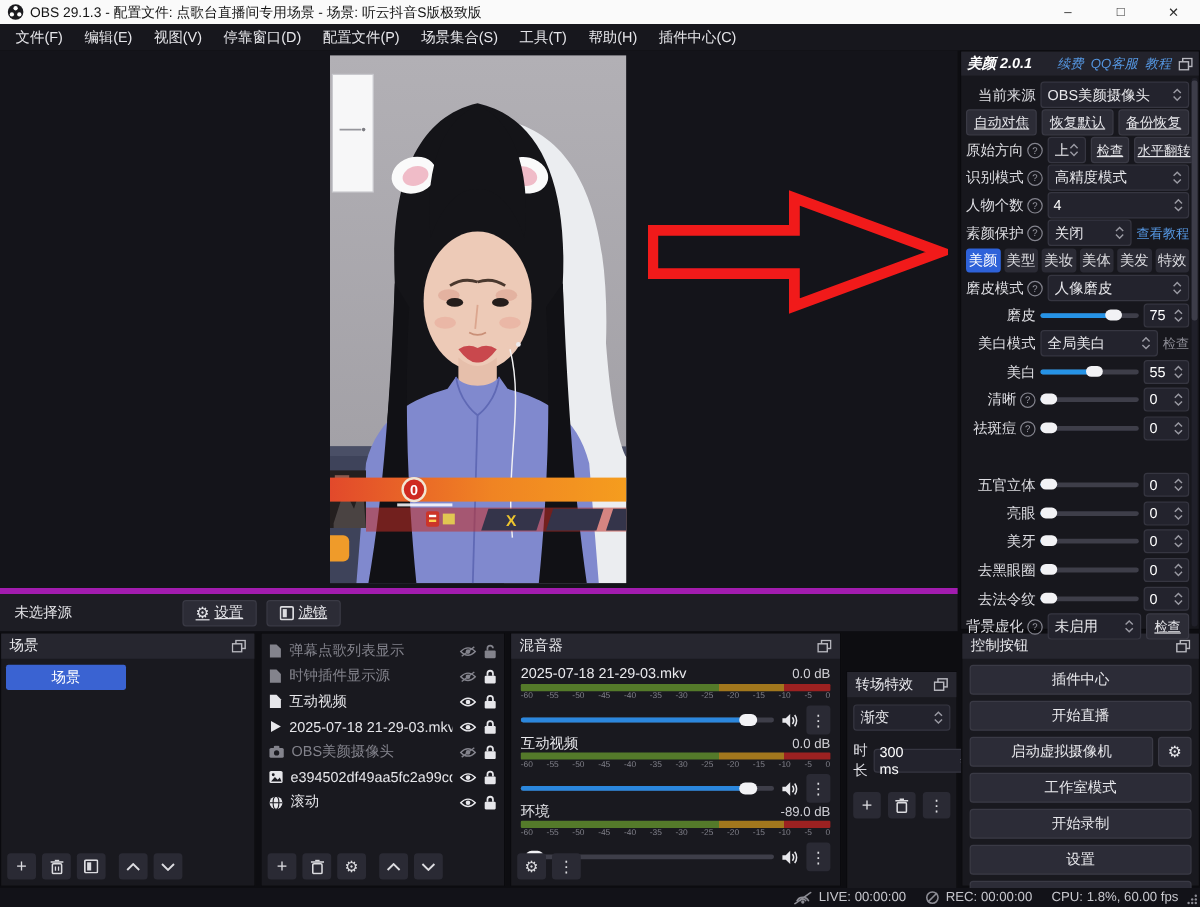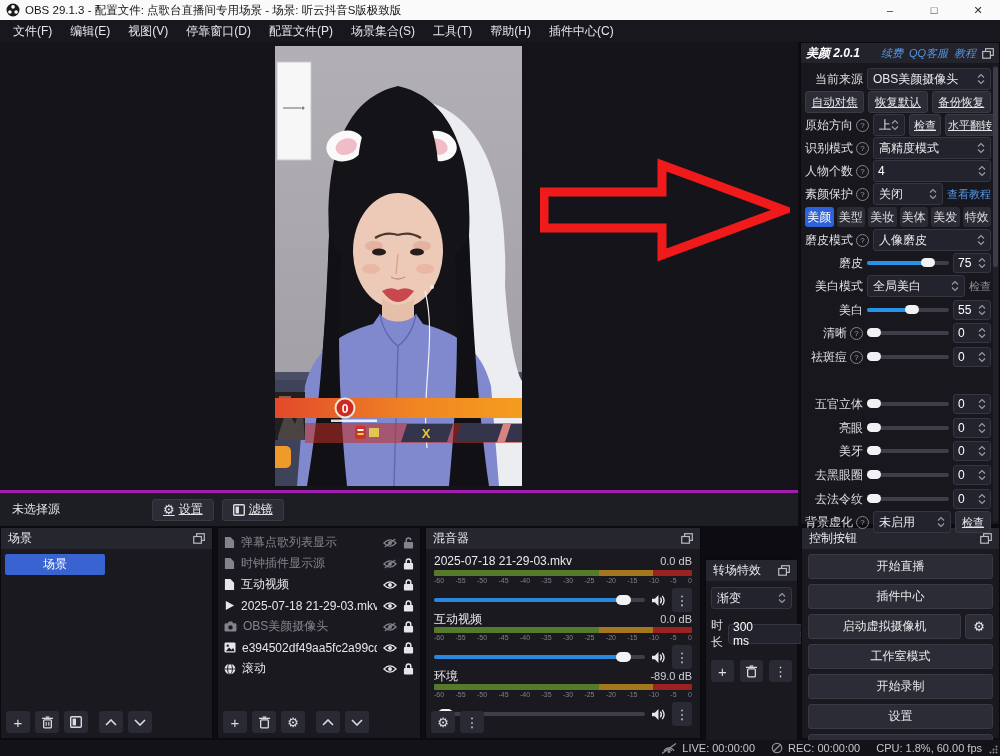--- a/index.html
+++ b/index.html
@@ -29,21 +29,21 @@
          display:flex;align-items:center;justify-content:space-between;padding:0 5px;
          font-size:12px;color:#e8e8ec;box-sizing:border-box;white-space:nowrap;}
   .spin{background:#23232d;border:1px solid #363641;border-radius:3px;height:20px;
         display:flex;align-items:center;justify-content:space-between;padding:0 4px;
         font-size:12px;color:#fff;box-sizing:border-box;}
   .help{width:11px;height:11px;border:1px solid #84848e;border-radius:50%;color:#9a9aa4;
         font-size:8px;display:inline-flex;align-items:center;justify-content:center;flex:0 0 11px;}
   .link{color:#5596e0;font-size:11px;white-space:nowrap;}
   
   .selbar{position:absolute;left:0;top:490px;width:798px;height:36px;background:#1d1d24;
-          border-top:3px solid #a21caf;display:flex;align-items:center;box-sizing:border-box;
+          border-top:5px solid #a21caf;display:flex;align-items:center;box-sizing:border-box;
           padding:0 12px;}
   .selbar-label{font-size:12px;color:#e4e4e8;width:140px;}
   
   .dock{position:absolute;top:527px;height:212px;background:#19191f;border:1px solid #0a0a0e;
         box-sizing:border-box;}
   .dock-header{height:21px;background:#26262f;display:flex;align-items:center;
                justify-content:space-between;padding:0 7px;font-size:12px;color:#eaeaee;}
   .dock-toolbar{position:absolute;left:5px;bottom:5px;display:flex;gap:5px;align-items:center;}
   .tb-btn{width:24px;height:22px;background:#2a2a34;border-radius:3px;display:flex;
           align-items:center;justify-content:center;color:#dcdce0;}
@@ -584,22 +584,22 @@
 </div>
 
 <div class="dock" style="left:801px;width:199px;">
   <div class="dock-header">
     <span>控制按钮</span>
     <svg width="12" height="11" viewBox="0 0 12 11">
       <rect x="3.6" y="0.7" width="7.7" height="6.7" fill="none" stroke="#b9b9c0" stroke-width="1.2"></rect>
       <rect x="0.7" y="3.5" width="7.7" height="6.7" fill="#26262f" stroke="#b9b9c0" stroke-width="1.2"></rect>
     </svg>
   </div>
+  <div class="ctrl-btn">插件中心</div>
   <div class="ctrl-btn">开始直播</div>
-  <div class="ctrl-btn">插件中心</div>
   <div style="display:flex;margin:5px 6px 0;gap:4px;">
     <div class="ctrl-btn" style="margin:0;flex:1;">启动虚拟摄像机</div>
     <div class="ctrl-btn" style="margin:0;width:26px;">
         <span style="font-size:13px;">⚙</span>
       </div>
   </div>
   <div class="ctrl-btn">工作室模式</div>
   <div class="ctrl-btn">开始录制</div>
   <div class="ctrl-btn">设置</div>
   <div class="ctrl-btn">退出</div>

